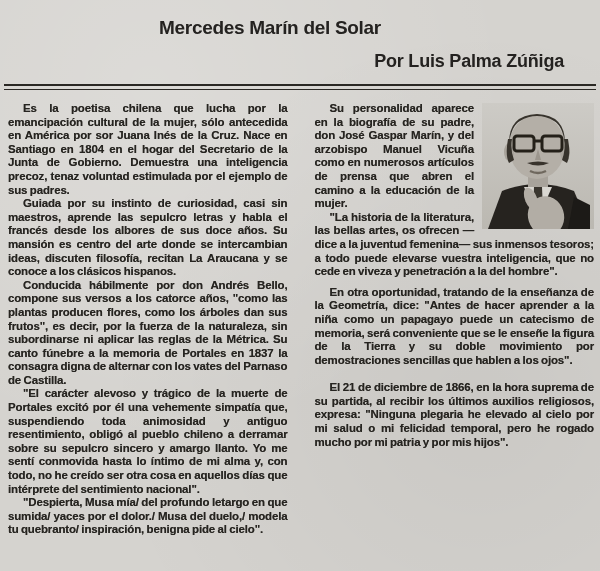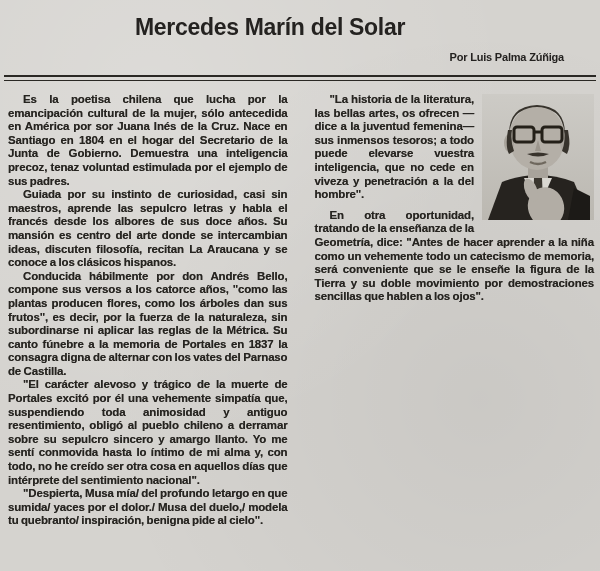--- a/index.html
+++ b/index.html
@@ -13,31 +13,31 @@
       #d5d3cf;
     overflow:hidden;
     color:#211f1c;
     font-family:"Liberation Sans", sans-serif;
     box-sizing:border-box;
     padding-top:15px;
   }
   .headline{
     margin:0 60px 0 0;
     text-align:center;
-    font-size:23px;
+    font-size:19px;
     line-height:25px;
     font-weight:bold;
     letter-spacing:-.3px;
     color:#242220;
   }
   .byline{
     margin-top:11px;
     padding-right:36px;
     text-align:right;
-    font-size:11px;
+    font-size:18px;
     font-weight:bold;
     letter-spacing:-.2px;
     color:#242220;
   }
   .double-rule{
     margin:12px 4px 0 4px;
     height:3px;
     border-top:2.5px solid #2a2824;
     border-bottom:1.5px solid #2a2824;
   }
@@ -131,18 +131,20 @@
 
           <path d="M45 60 Q56 57 67 60 Q56 65 45 60 Z" fill="#38332c"></path>
 
           <path d="M48 68 Q56 72 64 68" stroke="#6f685e" stroke-width="2.5" fill="none"></path>
 
           <ellipse cx="64" cy="113" rx="18" ry="20" fill="#b2ada5" transform="rotate(-18 64 113)"></ellipse>
           <ellipse cx="49" cy="96" rx="6" ry="12" fill="#b2ada5" transform="rotate(-22 49 96)"></ellipse>
         </svg>
       </div>
 
+      <p>Su personalidad aparece en la biografía de su padre, don José Gaspar Marín, y del arzobispo Manuel Vicuña como en numerosos artículos de prensa que abren el camino a la educación de la mujer.</p>
       <p>"La historia de la literatura, las bellas artes, os ofrecen —dice a la juventud femenina— sus inmensos tesoros; a todo puede elevarse vuestra inteligencia, que no cede en viveza y penetración a la del hombre".</p>
-      <p class="gap-sm">En otra oportunidad, tratando de la enseñanza de la Geometría, dice: "Antes de hacer aprender a la niña como un vehemente todo un catecismo de memoria, será conveniente que se le enseñe la figura de la Tierra y su doble movimiento por demostraciones sencillas que hablen a los ojos".</p>
+      <p class="gap-sm">En otra oportunidad, tratando de la enseñanza de la Geometría, dice: "Antes de hacer aprender a la niña como un papagayo puede un catecismo de memoria, será conveniente que se le enseñe la figura de la Tierra y su doble movimiento por demostraciones sencillas que hablen a los ojos".</p>
+      <p class="gap-md">El 21 de diciembre de 1866, en la hora suprema de su partida, al recibir los últimos auxilios religiosos, expresa: "Ninguna plegaria he elevado al cielo por mi salud o mi felicidad temporal, pero he rogado mucho por mi patria y por mis hijos".</p>
     </section>
 
   </main>
 </div>
 
 </body></html>

